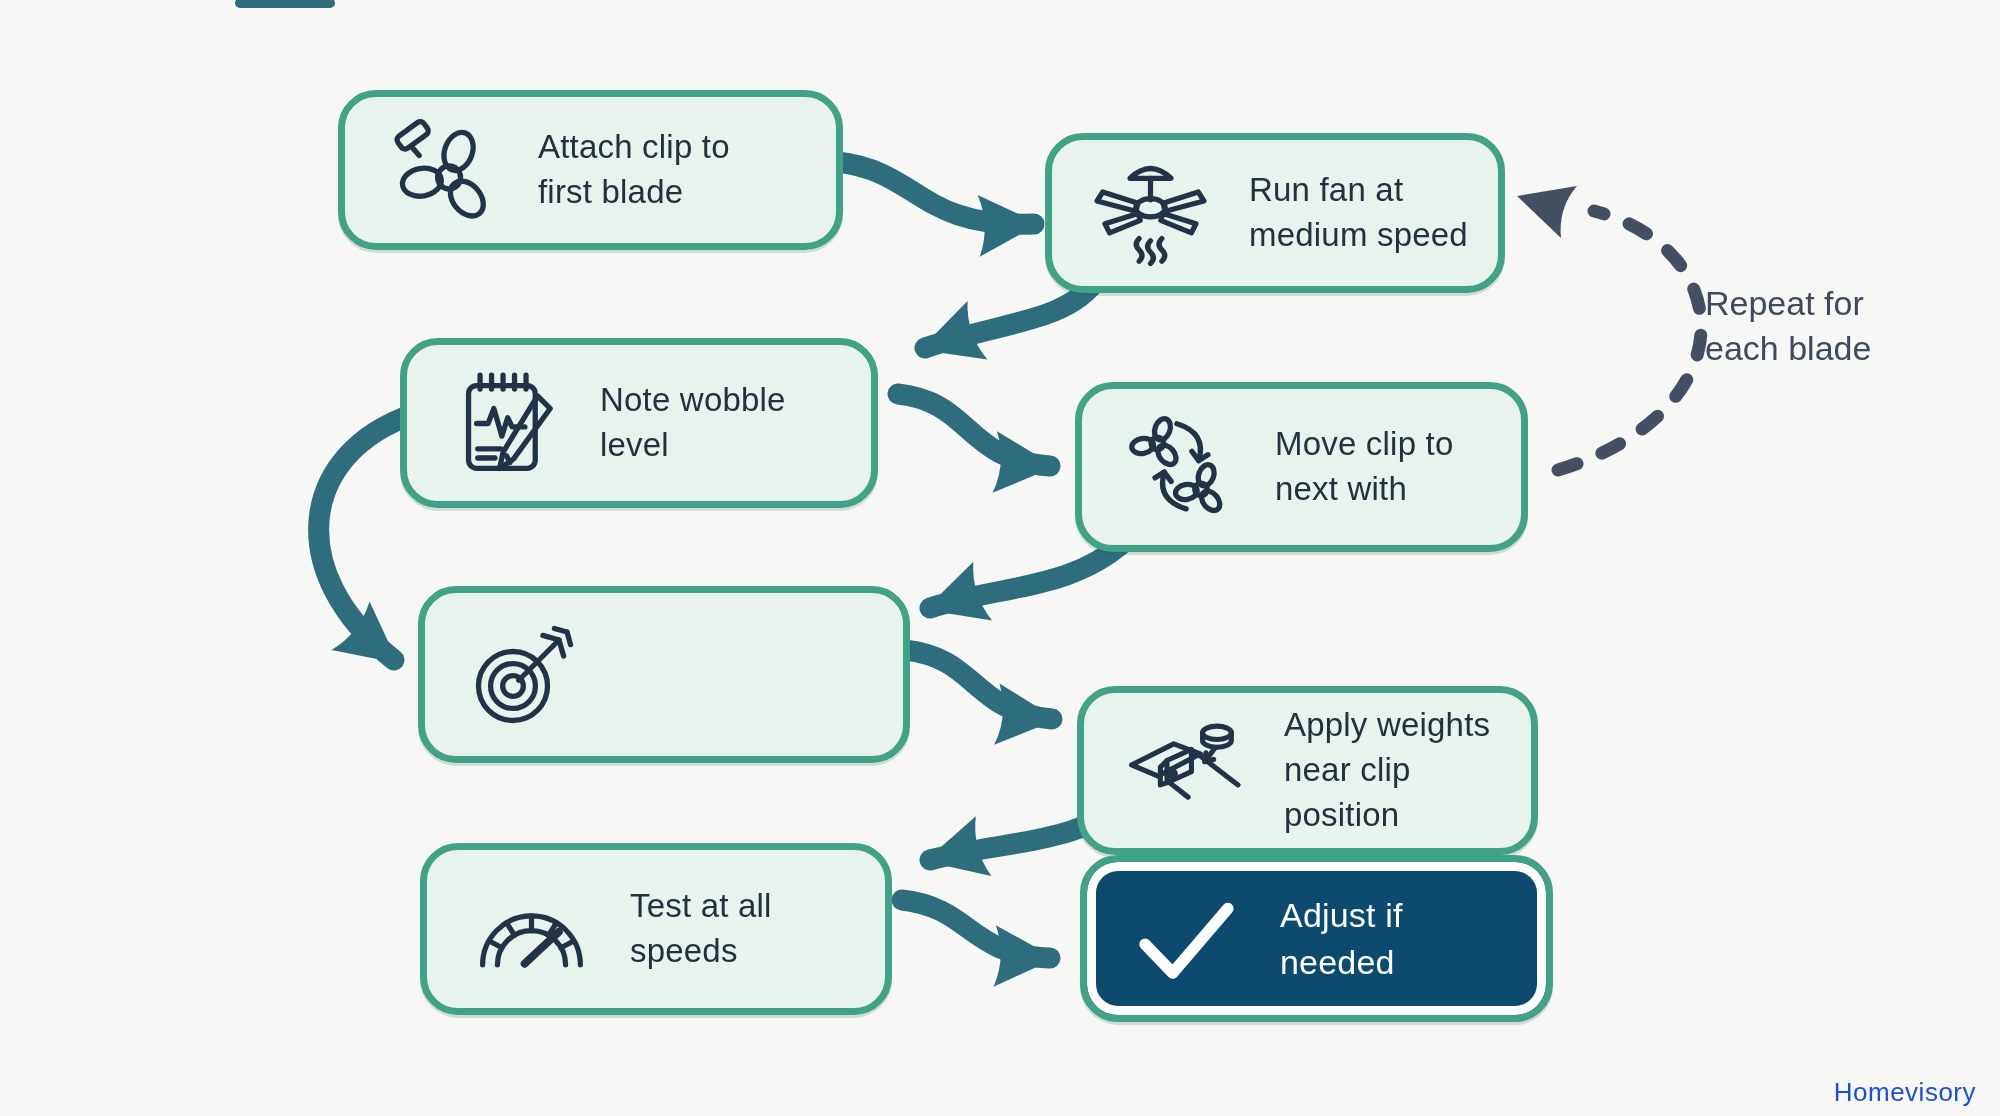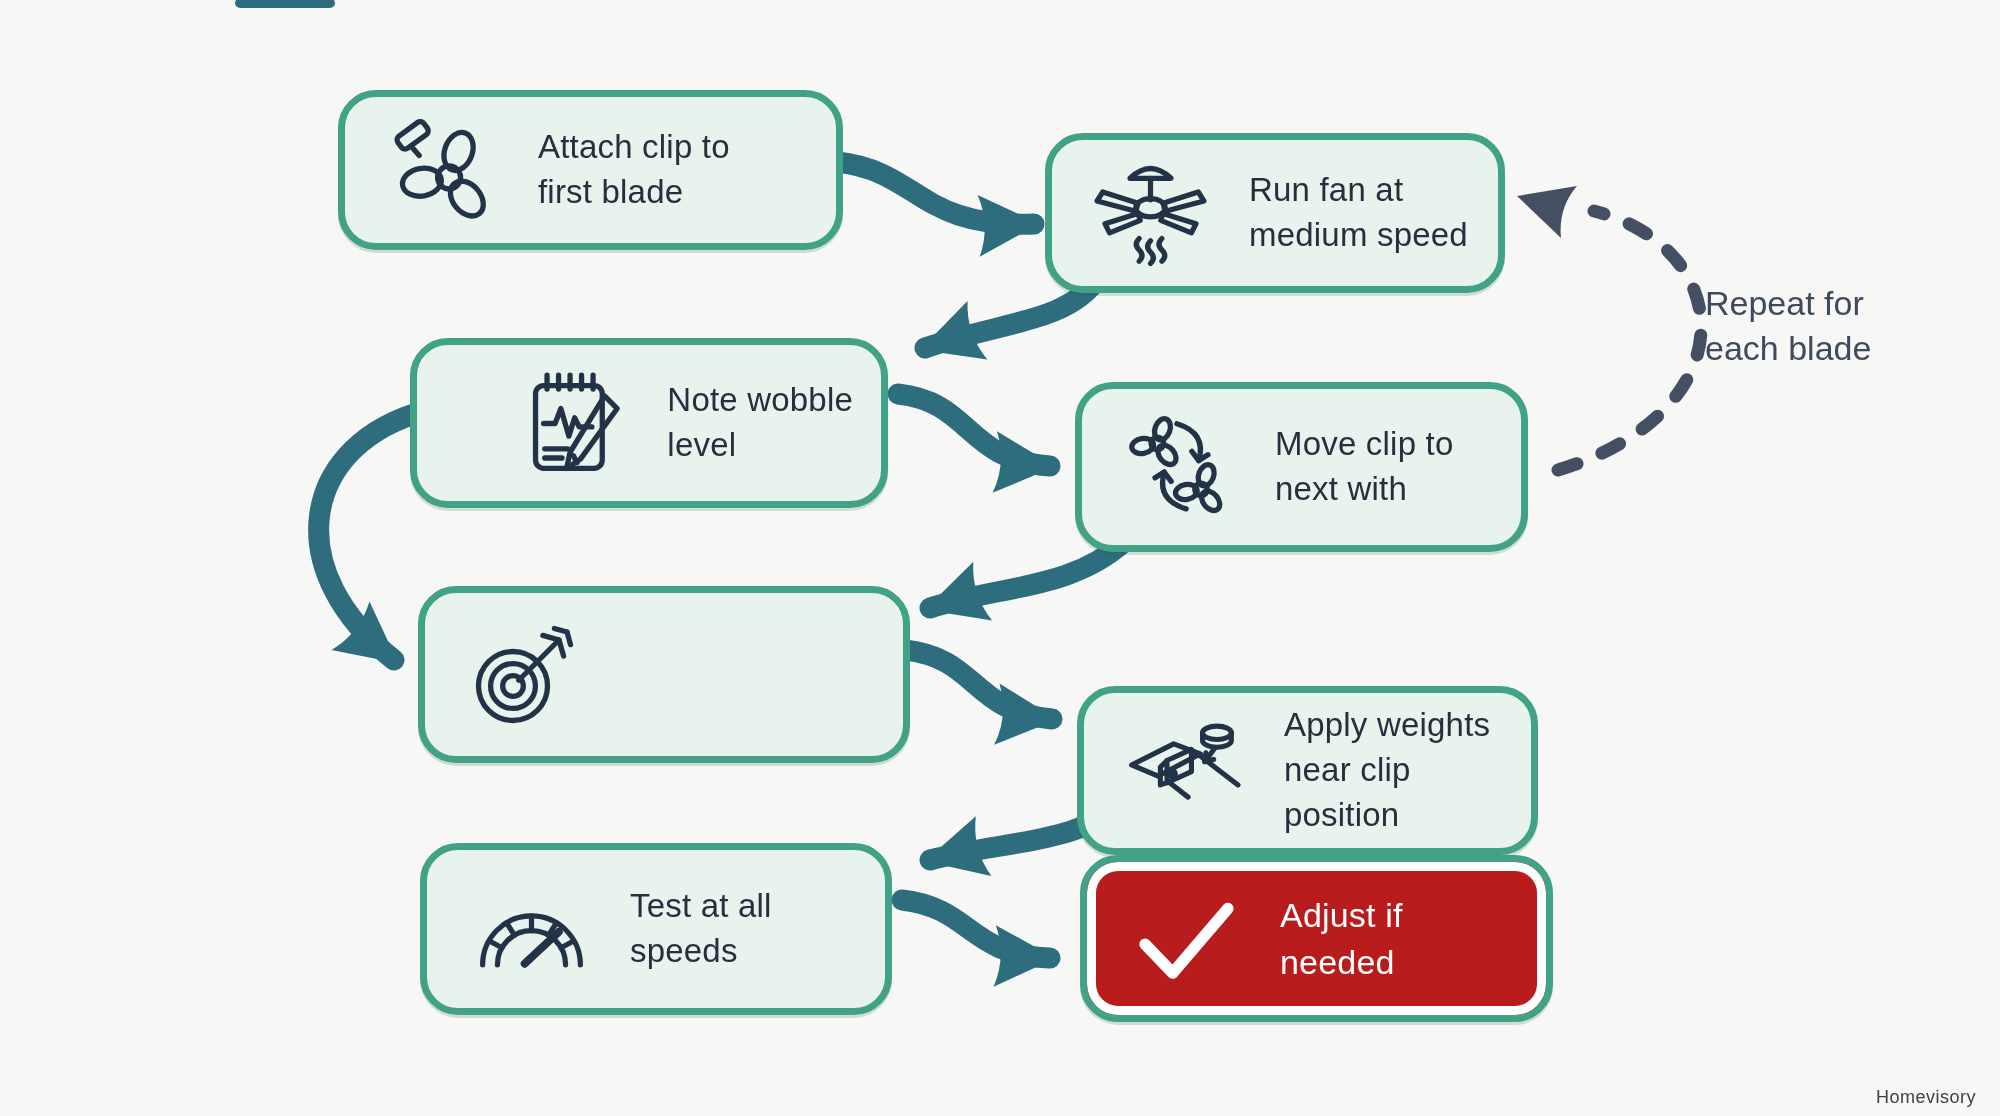--- a/index.html
+++ b/index.html
@@ -19,38 +19,38 @@
   .step .icon svg .st{
     fill:none;stroke:#223347;stroke-width:4.6;
     stroke-linecap:round;stroke-linejoin:round;
   }
   .label{
     white-space:pre-line;font-size:33px;line-height:1.36;
     color:#24303e;letter-spacing:.2px;
   }
   .s1{left:338px;top:90px;width:505px;height:160px;}
   .s2{left:1045px;top:133px;width:460px;height:160px;padding-left:36px;}
-  .s3{left:410px;top:338px;width:478px;height:170px;justify-content:flex-end;}
+  .s3{left:400px;top:338px;width:478px;height:170px;}
   .s4{left:1075px;top:382px;width:453px;height:170px;}
   .s5{left:418px;top:586px;width:492px;height:177px;}
   .s6{left:1077px;top:638px;width:461px;height:169px;margin-top:48px;}
   .s7{left:420px;top:843px;width:472px;height:172px;}
   .s8{
     left:1080px;top:855px;width:473px;height:167px;
-    background:#b91c1c;border-color:#42a287;
+    background:#0c4a6e;border-color:#42a287;
     box-shadow:inset 0 0 0 9px #ffffff, 0 3px 0 rgba(31,92,76,.18);
   }
   .s8 .label{color:#ffffff;font-size:34px;}
   .repeat-note{
     position:absolute;left:1705px;top:281px;width:240px;
     white-space:pre-line;font-size:34px;line-height:1.32;color:#3f4a5e;
   }
   .watermark{
     position:absolute;right:24px;bottom:8px;
-    font-size:18px;color:#404040;letter-spacing:.5px;
+    font-size:26px;color:#1d4ed8;letter-spacing:.5px;
   }
 </style>
 </head>
 <body>
 
 <div class="canvas">
 
   <svg class="arrows" viewBox="0 0 2000 1116">
     <defs>
       <marker id="ah" viewBox="0 0 3 3" markerWidth="3.1" markerHeight="3.1" refX="2.7" refY="1.5" orient="auto">

